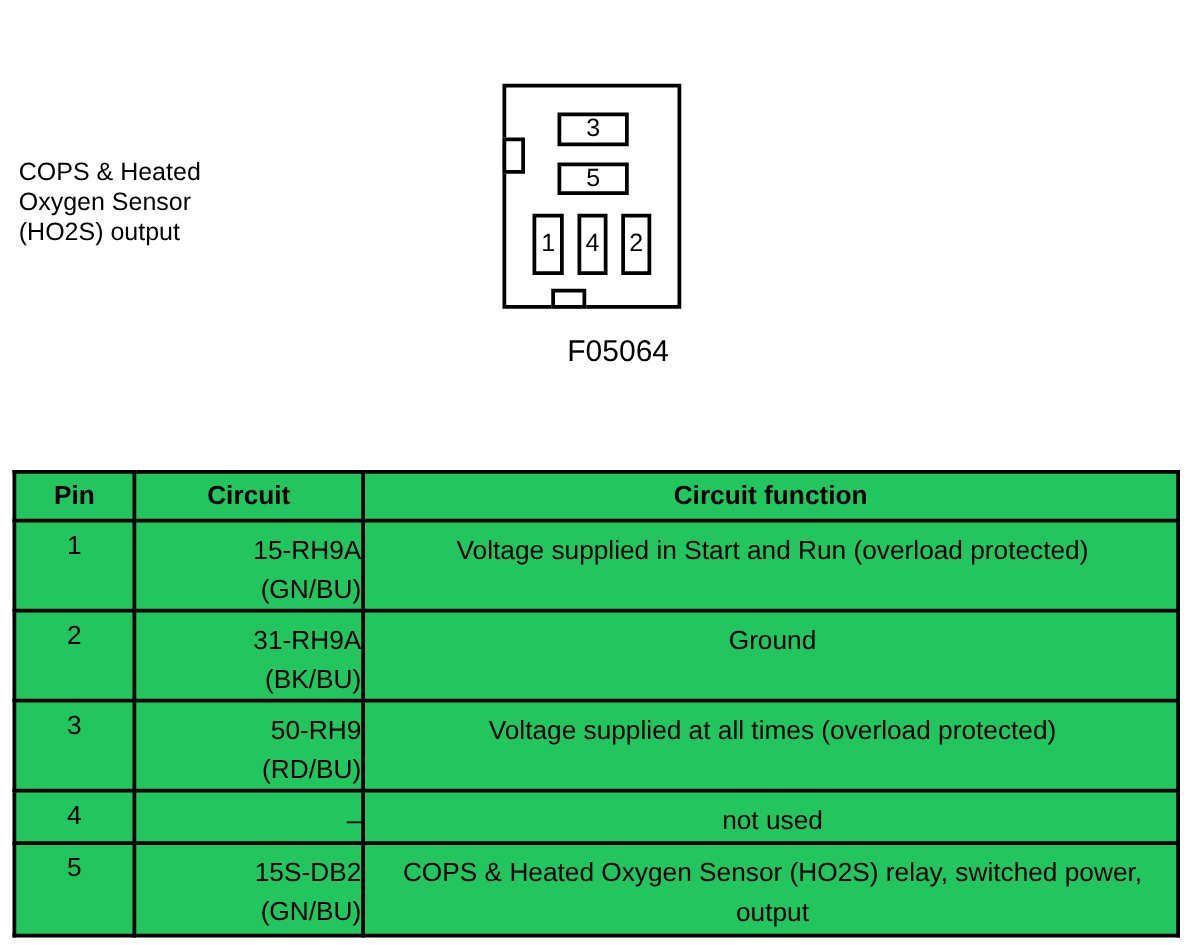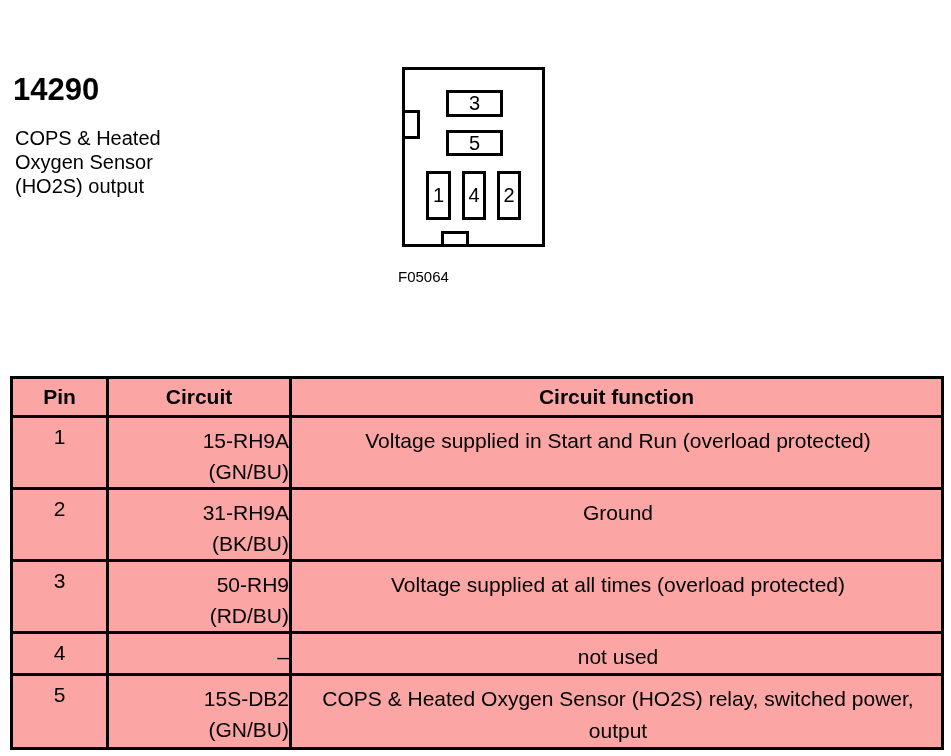--- a/index.html
+++ b/index.html
@@ -72,38 +72,38 @@
   }
   .bottom-notch {
     position: absolute;
     left: 36px; bottom: -3px;
     width: 28px; height: 16px;
     border: 3px solid #000;
     background: #fff;
   }
   .figure-caption {
     position: absolute;
-    left: 398px; top: 268px;
+    left: 423px; top: 268px;
     width: 143px;
-    text-align: left;
-    font-size: 15px;
+    text-align: center;
+    font-size: 24px;
   }
 
   
   table.pinout {
     position: absolute;
     left: 10px; top: 376px;
     width: 931px;
     border-collapse: collapse;
     table-layout: fixed;
     font-size: 21px;
   }
   table.pinout th, table.pinout td {
     border: 3px solid #000;
-    background: #fca5a5;
+    background: #22c55e;
   }
   table.pinout th {
     font-weight: bold;
     text-align: center;
     vertical-align: middle;
     height: 39px;
   }
   col.col-pin     { width: 96px; }
   col.col-circuit { width: 183px; }
   col.col-func    { width: 652px; }
@@ -128,21 +128,20 @@
   tr.row-2 { height: 71px; }
   tr.row-3 { height: 71px; }
   tr.row-4 { height: 42px; }
   tr.row-5 { height: 70px; }
 </style>
 </head>
 <body>
 
 <div class="page">
 
-  <div class="part-number">14290</div>
   <div class="description">
     <div>COPS &amp; Heated</div>
     <div>Oxygen Sensor</div>
     <div>(HO2S) output</div>
   </div>
 
   <div class="connector">
     <div class="index-tab"></div>
     <div class="cavity cavity-3">3</div>
     <div class="cavity cavity-5">5</div>

